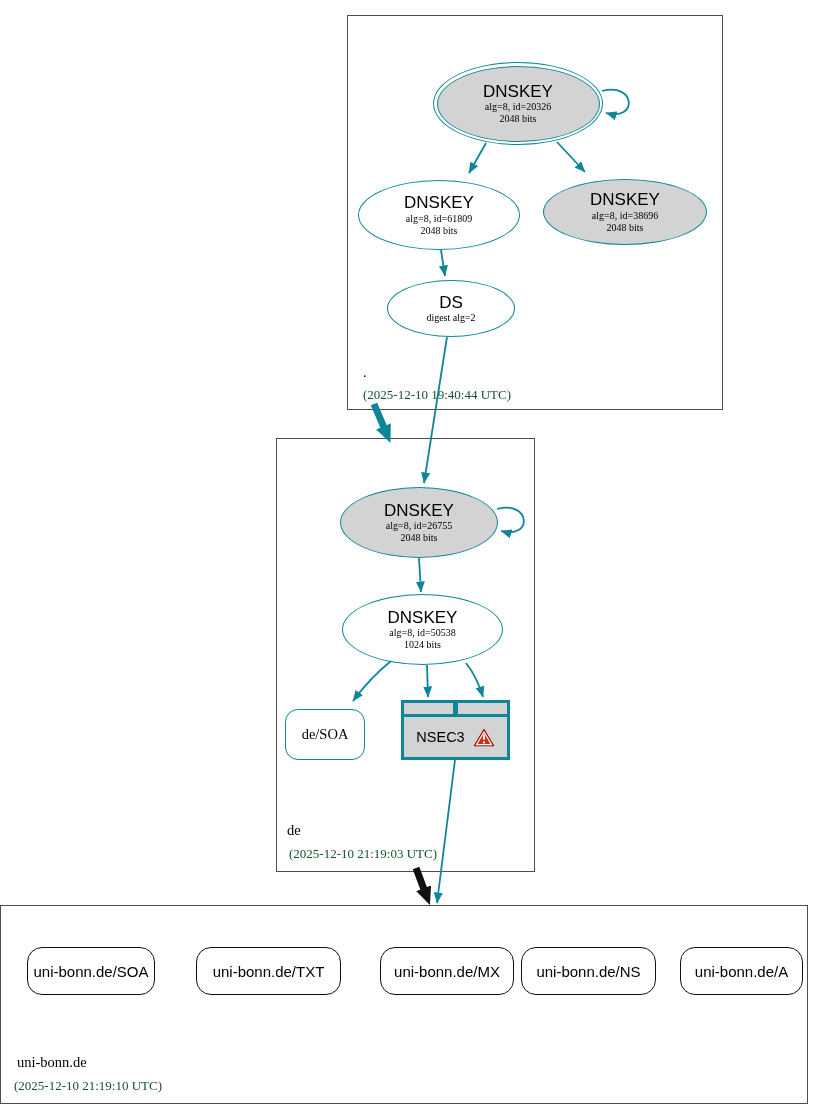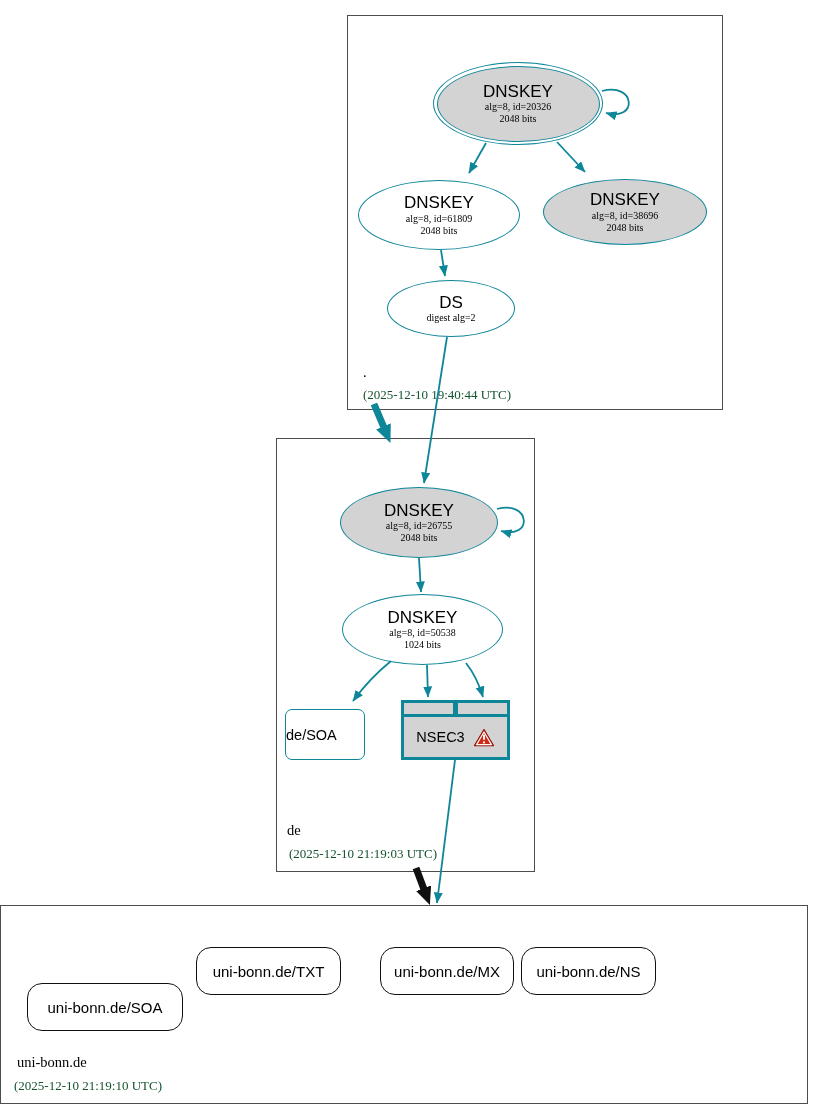--- a/index.html
+++ b/index.html
@@ -23,23 +23,23 @@
     background:#ffffff;box-sizing:border-box;display:flex;
   }
   .ellipse-inner{
     flex:1;margin:2.5px;border:1.8px solid #0e8699;border-radius:50%;background:#d3d3d3;
     display:flex;flex-direction:column;align-items:center;justify-content:center;text-align:center;
   }
   .n-title{font-family:"Liberation Sans","DejaVu Sans",sans-serif;font-size:17px;line-height:1.15;}
   .n-detail{font-size:10px;line-height:1.18;}
 
   .rrset{
-    position:absolute;border:1.7px solid #0e8699;border-radius:7px;background:#fff;
-    display:flex;align-items:center;justify-content:flex-start;box-sizing:border-box;
-    font-family:Liberation Sans, sans-serif;font-size:14.5px;
+    position:absolute;border:1.7px solid #0e8699;border-radius:13px;background:#fff;
+    display:flex;align-items:center;justify-content:center;box-sizing:border-box;
+    font-family:Liberation Serif, serif;font-size:14.5px;
   }
   .nsec3{
     position:absolute;left:401px;top:700px;width:109px;height:60px;background:#0e8699;
     box-sizing:border-box;padding:3px;display:flex;flex-direction:column;
   }
   .nsec3-row{display:flex;gap:5px;height:11px;}
   .nsec3-cell{flex:1;background:#d3d3d3;}
   .nsec3-body{
     margin-top:3px;flex:1;background:#d3d3d3;display:flex;align-items:center;justify-content:center;gap:8px;
     font-family:"Liberation Sans","DejaVu Sans",sans-serif;font-size:14.5px;
@@ -123,31 +123,34 @@
         <svg width="22" height="19" viewBox="0 0 22 19">
           <path d="M11 1.2 L20.8 17.8 H1.2 Z" fill="#ce2817" stroke="#8f1407" stroke-width="1" stroke-linejoin="round"></path>
           <path d="M11 4.0 L18.4 16.6 H3.6 Z" fill="none" stroke="#ffffff" stroke-width="1.1" stroke-linejoin="round"></path>
           <rect x="10.1" y="6.6" width="1.9" height="5.4" rx="0.9" fill="#fff"></rect>
           <circle cx="11" cy="14.4" r="1.15" fill="#fff"></circle>
         </svg>
       </span>
     </div>
   </div>
 
-  <div class="rr-black" style="left:27px;width:156px;margin-top:36px;">
+  <div class="rr-black" style="left:27px;width:128px;">
     <span>uni-bonn.de/SOA</span>
   </div>
   <div class="rr-black" style="left:196px;width:145px;justify-content:center;">
     <span>uni-bonn.de/TXT</span>
   </div>
   <div class="rr-black" style="left:380px;width:134px;">
     <span>uni-bonn.de/MX</span>
   </div>
   <div class="rr-black" style="left:521px;width:135px;">
     <span>uni-bonn.de/NS</span>
+  </div>
+  <div class="rr-black" style="left:680px;width:123px;">
+    <span>uni-bonn.de/A</span>
   </div>
 
   <svg class="edges" width="831" height="1117" viewBox="0 0 831 1117">
     <defs>
       <marker id="ah" markerUnits="userSpaceOnUse" markerWidth="12" markerHeight="10" refX="10.5" refY="4.5" orient="auto">
         <path d="M0,0 L11,4.5 L0,9 Z" fill="#0e8699"></path>
       </marker>
       <marker id="ah-big-teal" markerUnits="userSpaceOnUse" markerWidth="20" markerHeight="18" refX="4" refY="8" orient="auto">
         <path d="M0,0 L18,8 L0,16 Z" fill="#0e8699"></path>
       </marker>

